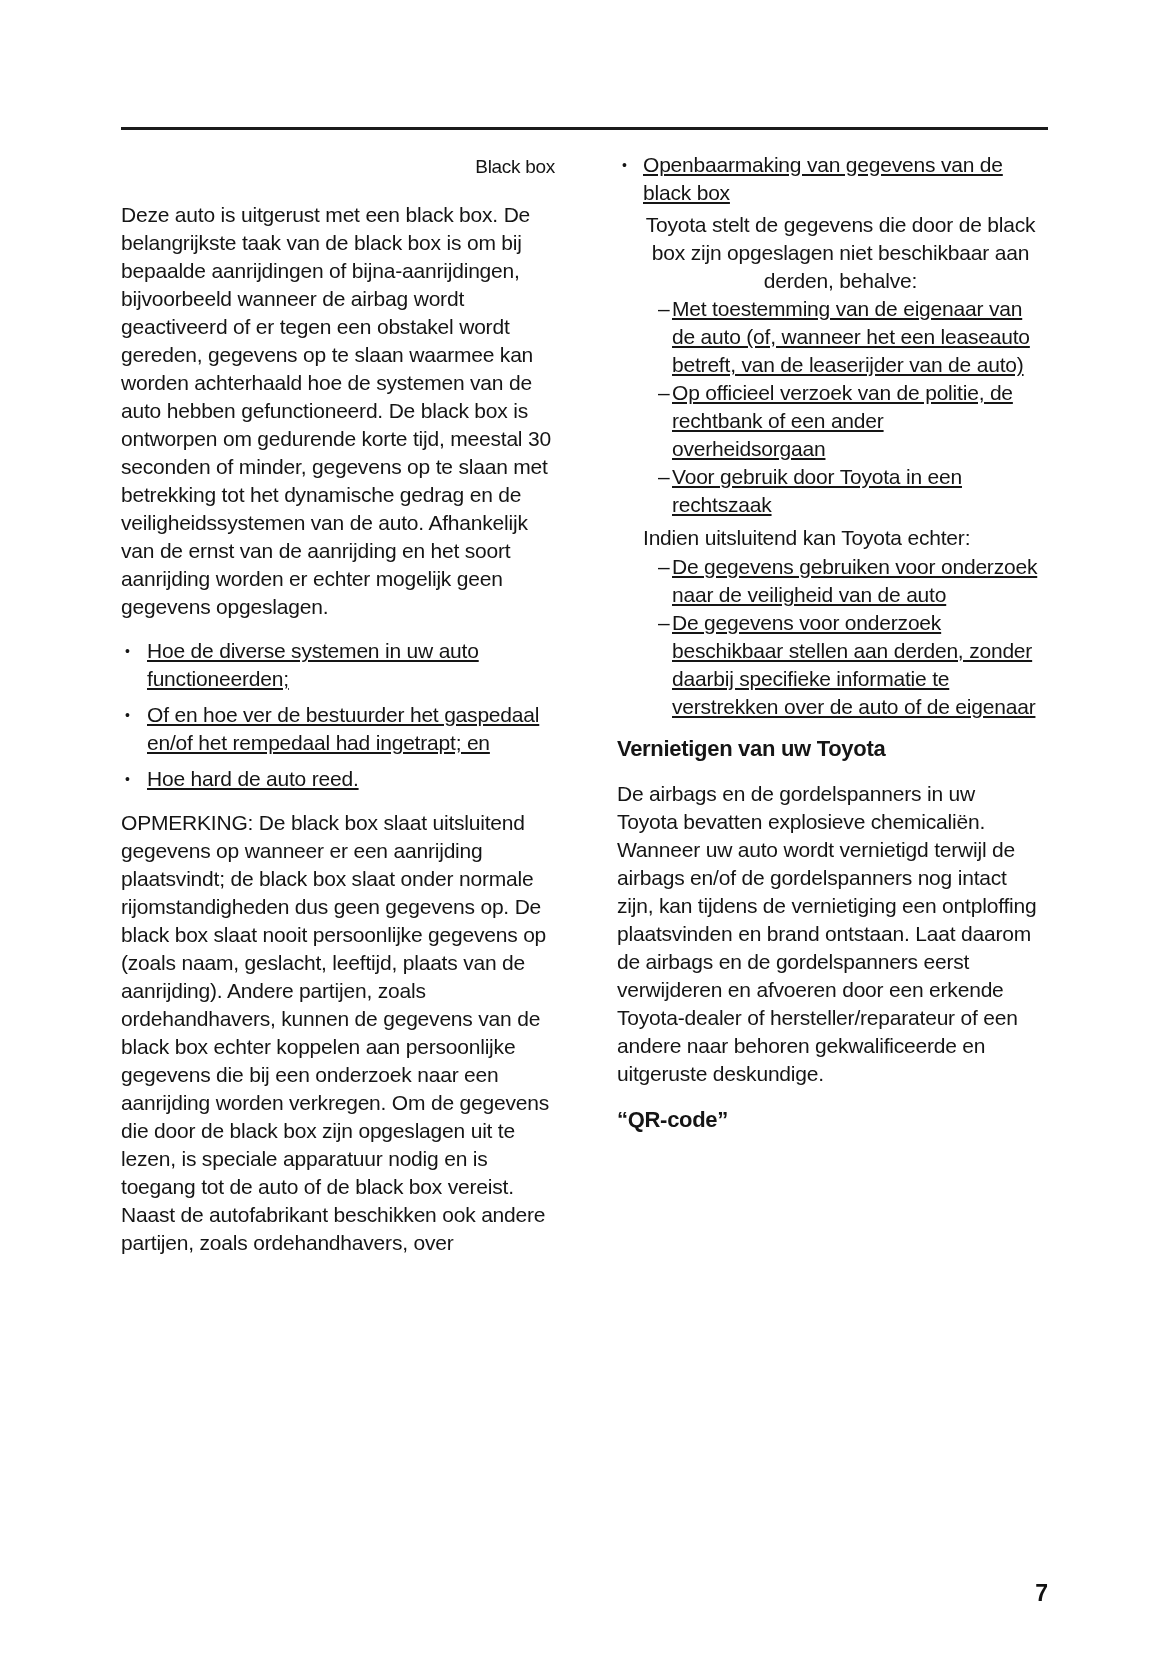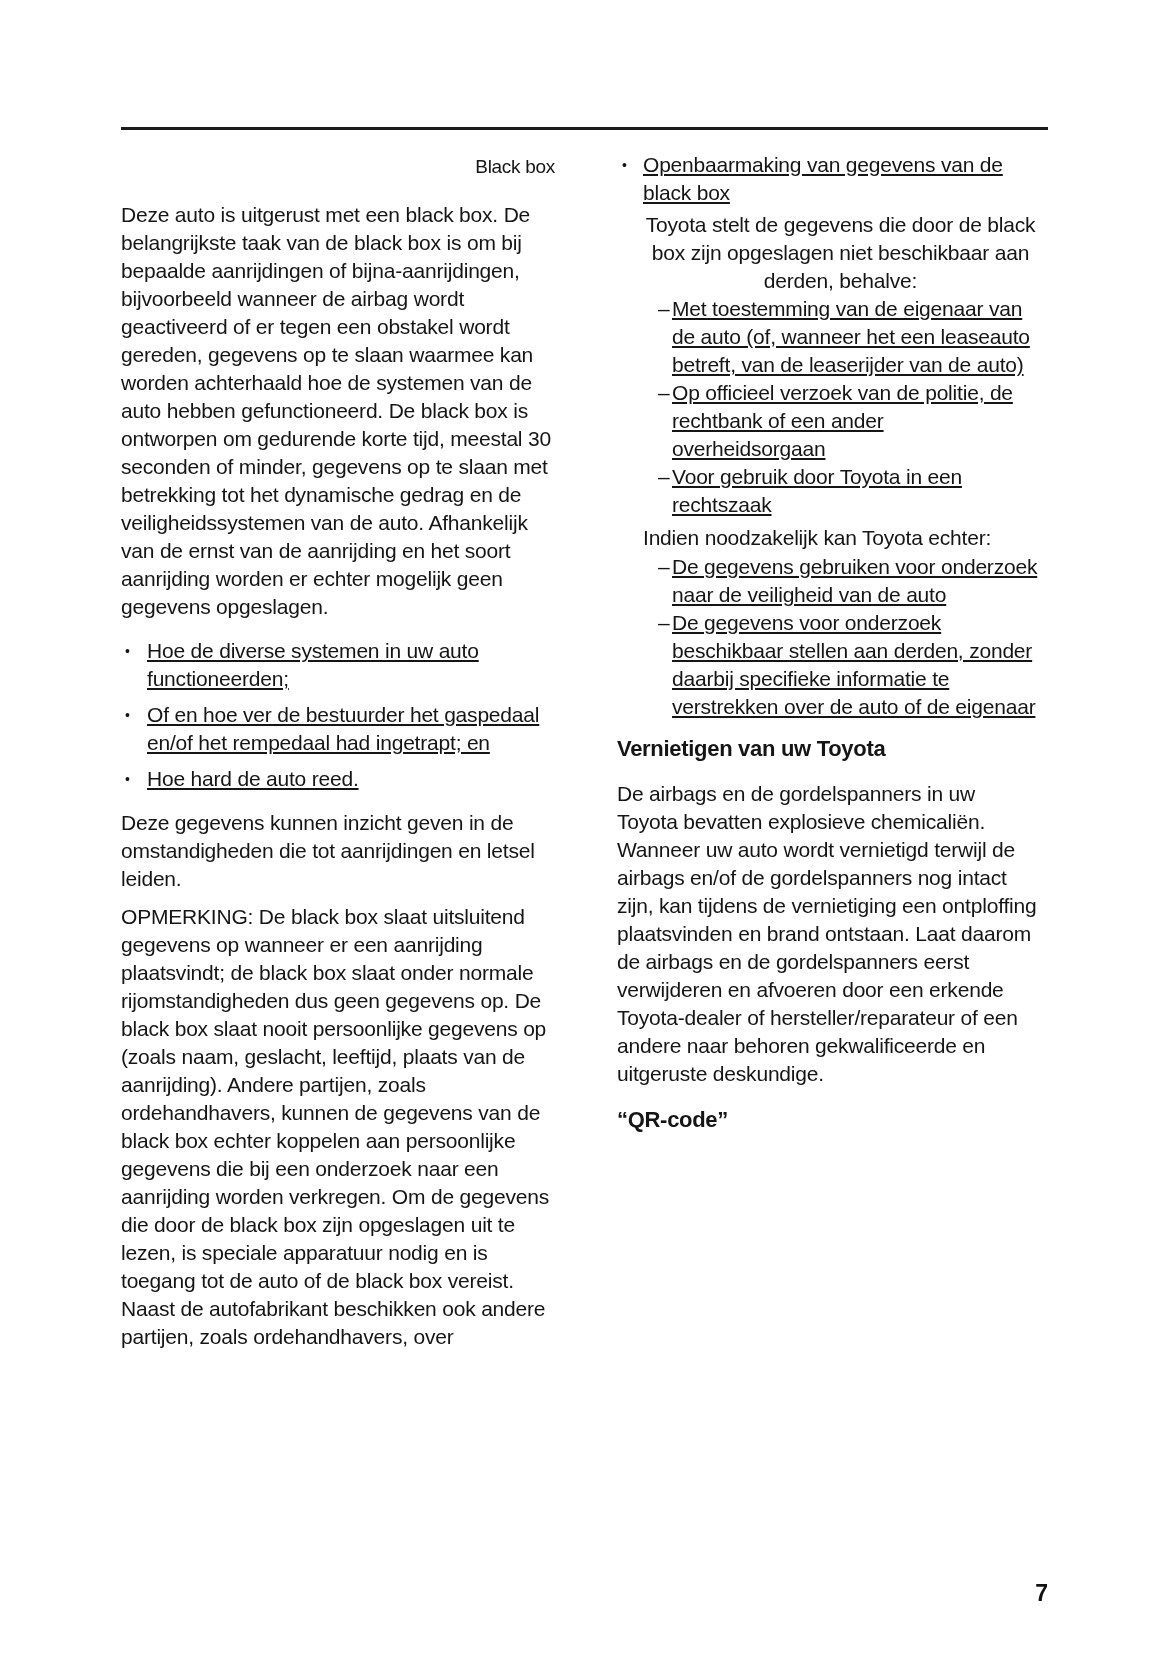--- a/index.html
+++ b/index.html
@@ -105,21 +105,20 @@
   </div>
   <div class="li bullet-item">
     <span class="marker">•</span>
     <span class="txt">Of en hoe ver de bestuurder het gaspedaal en/of het rempedaal had ingetrapt; en</span>
   </div>
   <div class="li bullet-item" style="margin-bottom:16px;">
     <span class="marker">•</span>
     <span class="txt">Hoe hard de auto reed.</span>
   </div>
 
-  <p class="tight">Deze gegevens kunnen inzicht geven in de omstandigheden die tot aanrijdingen en letsel leiden.</p>
   <p>OPMERKING: De black box slaat uitsluitend gegevens op wanneer er een aanrijding plaatsvindt; de black box slaat onder normale rijomstandigheden dus geen gegevens op. De black box slaat nooit persoonlijke gegevens op (zoals naam, geslacht, leeftijd, plaats van de aanrijding). Andere partijen, zoals ordehandhavers, kunnen de gegevens van de black box echter koppelen aan persoonlijke gegevens die bij een onderzoek naar een aanrijding worden verkregen. Om de gegevens die door de black box zijn opgeslagen uit te lezen, is speciale apparatuur nodig en is toegang tot de auto of de black box vereist. Naast de autofabrikant beschikken ook andere partijen, zoals ordehandhavers, over</p>
 </div>
 
 <div class="col col-right">
 
   <div class="li bullet-item" style="margin-bottom:4px;">
     <span class="marker">•</span>
     <span class="txt">Openbaarmaking van gegevens van de black box</span>
   </div>
 
@@ -133,21 +132,21 @@
     <div class="li dash-item">
       <span class="marker">–</span>
       <span class="txt">Op officieel verzoek van de politie, de rechtbank of een ander overheidsorgaan</span>
     </div>
     <div class="li dash-item">
       <span class="marker">–</span>
       <span class="txt">Voor gebruik door Toyota in een rechtszaak</span>
     </div>
   </div>
 
-  <p class="sub2">Indien noodzakelijk kan Toyota echter:</p>
+  <p class="sub2">Indien uitsluitend kan Toyota echter:</p>
 
   <div class="dash-group last">
     <div class="li dash-item">
       <span class="marker">–</span>
       <span class="txt">De gegevens gebruiken voor onderzoek naar de veiligheid van de auto</span>
     </div>
     <div class="li dash-item">
       <span class="marker">–</span>
       <span class="txt">De gegevens voor onderzoek beschikbaar stellen aan derden, zonder daarbij specifieke informatie te verstrekken over de auto of de eigenaar</span>
     </div>

